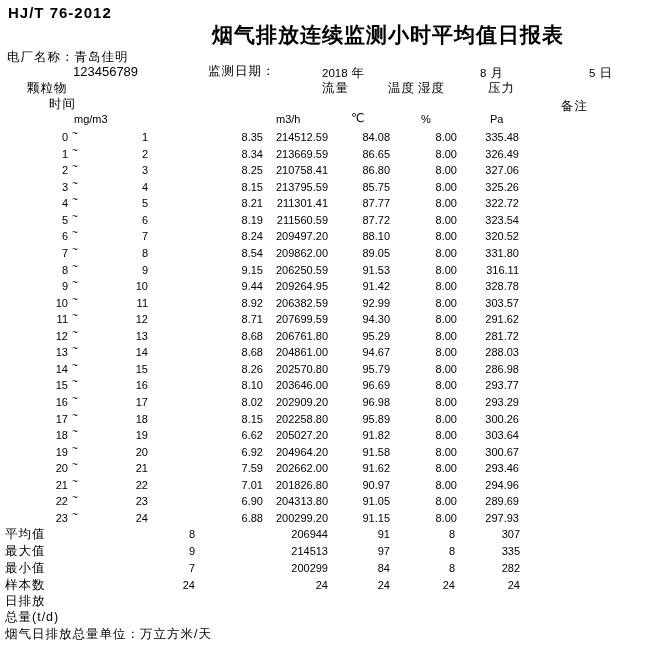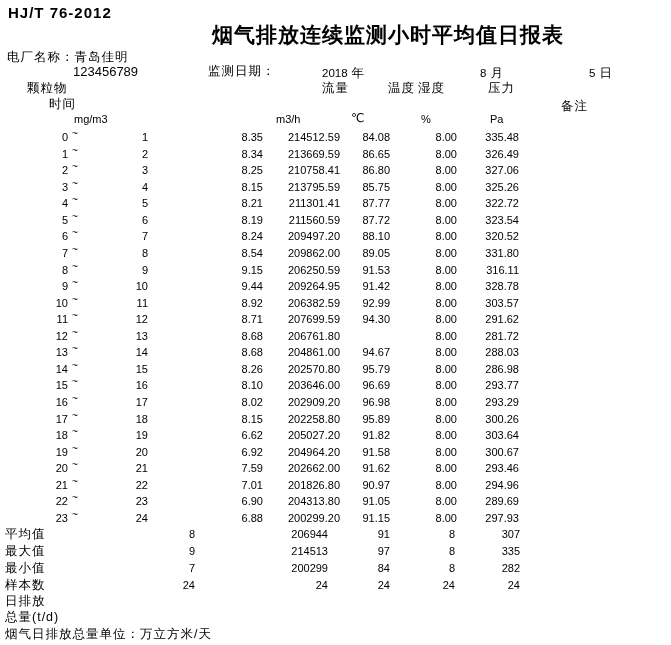--- a/index.html
+++ b/index.html
@@ -42,21 +42,21 @@
   .u-humid{left:421px;top:113px;}
   .u-press{left:490px;top:113px;}
 
   
   .hourly{position:absolute;left:0;top:129px;width:671px;}
   .hrow{position:relative;height:16.57px;}
   .cell{position:absolute;top:0;left:0;text-align:right;font-size:11px;line-height:16.57px;white-space:pre;}
   .c-hs{width:68px;}
   .c-he{width:148px;}
   .c-density{width:263px;}
-  .c-flow{width:328px;padding-left:12px;}
+  .c-flow{width:328px;}
   .c-temp{width:390px;}
   .c-humidity{width:457px;}
   .c-pressure{width:519px;}
   .c-remark{width:660px;}
   .tilde{position:absolute;left:72px;top:-3px;font-size:10px;text-align:left;width:12px;line-height:16.57px;}
 
   
   .summary{position:absolute;left:0;top:526px;width:671px;}
   .srow{position:relative;height:17.15px;}
   .slabel{position:absolute;left:5px;top:0;font-size:12.5px;letter-spacing:1px;line-height:17.15px;white-space:pre;}
@@ -232,20 +232,21 @@
       <span class="cell c-humidity">8.00</span>
       <span class="cell c-pressure">291.62</span>
       <span class="cell c-remark"></span>
     </div>
     <div class="hrow">
       <span class="cell c-hs">12</span>
       <span class="tilde">~</span>
       <span class="cell c-he">13</span>
       <span class="cell c-density">8.68</span>
       <span class="cell c-flow">206761.80</span>
+      <span class="cell c-temp">95.29</span>
       <span class="cell c-humidity">8.00</span>
       <span class="cell c-pressure">281.72</span>
       <span class="cell c-remark"></span>
     </div>
     <div class="hrow">
       <span class="cell c-hs">13</span>
       <span class="tilde">~</span>
       <span class="cell c-he">14</span>
       <span class="cell c-density">8.68</span>
       <span class="cell c-flow">204861.00</span>

